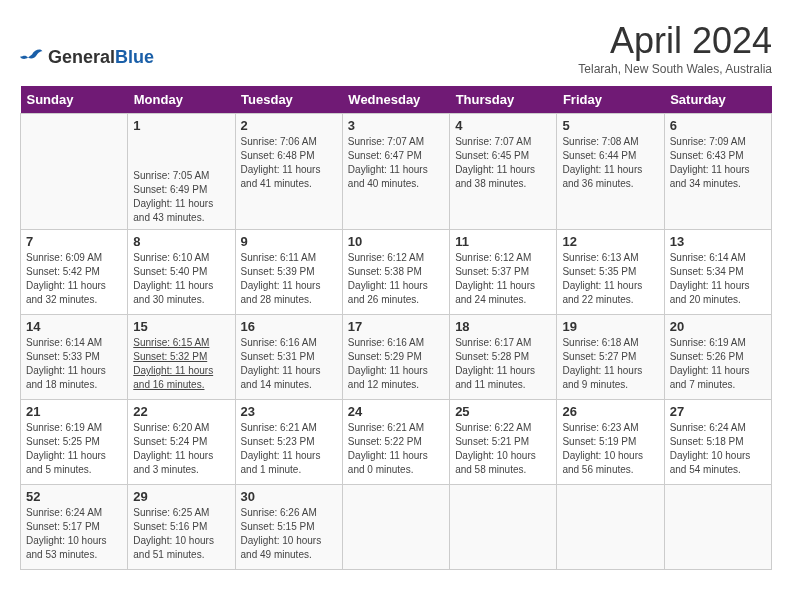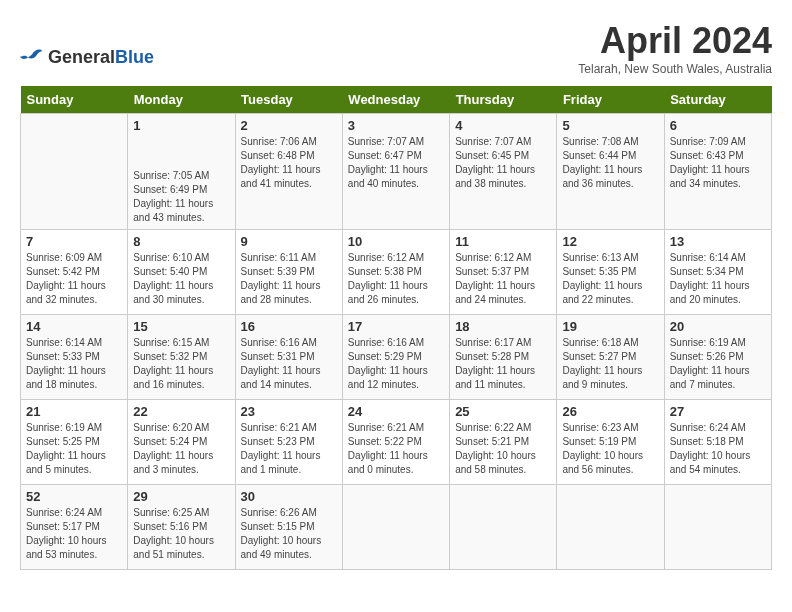--- a/index.html
+++ b/index.html
@@ -31,34 +31,34 @@
     .logo-blue { color: #1a5fa8; }
     .logo-bird {
       width: 24px;
       height: 20px;
     }
     .title-block {
       text-align: right;
     }
     .month-title {
       font-size: 36px;
-      font-weight: bold;
+      font-weight: normal;
       color: #333;
     }
     .location-title {
       font-size: 12px;
       color: #555;
     }
     table {
       width: 100%;
       border-collapse: collapse;
       table-layout: fixed;
     }
     th {
-      background-color: #4d7c0f;
+      background-color: #701a75;
       color: #fff;
       text-align: left;
       padding: 6px 6px;
       font-size: 13px;
       font-weight: bold;
     }
     td {
       border: 1px solid #ccc;
       vertical-align: top;
       padding: 4px 5px;
@@ -219,21 +219,21 @@
       <tr>
         <td>
           <span class="day-number">14</span>
           <div class="cell-info" style="white-space: pre-line;">Sunrise: 6:14 AM
 Sunset: 5:33 PM
 Daylight: 11 hours
 and 18 minutes.</div>
         </td>
         <td>
           <span class="day-number">15</span>
-          <div class="cell-info" style="white-space: pre-line;">Sunrise: 6:15 AM
+          <div class="cell-info" style="white-space: pre-line; text-decoration: underline;">Sunrise: 6:15 AM
 Sunset: 5:32 PM
 Daylight: 11 hours
 and 16 minutes.</div>
         </td>
         <td>
           <span class="day-number">16</span>
           <div class="cell-info" style="white-space: pre-line;">Sunrise: 6:16 AM
 Sunset: 5:31 PM
 Daylight: 11 hours
 and 14 minutes.</div>

